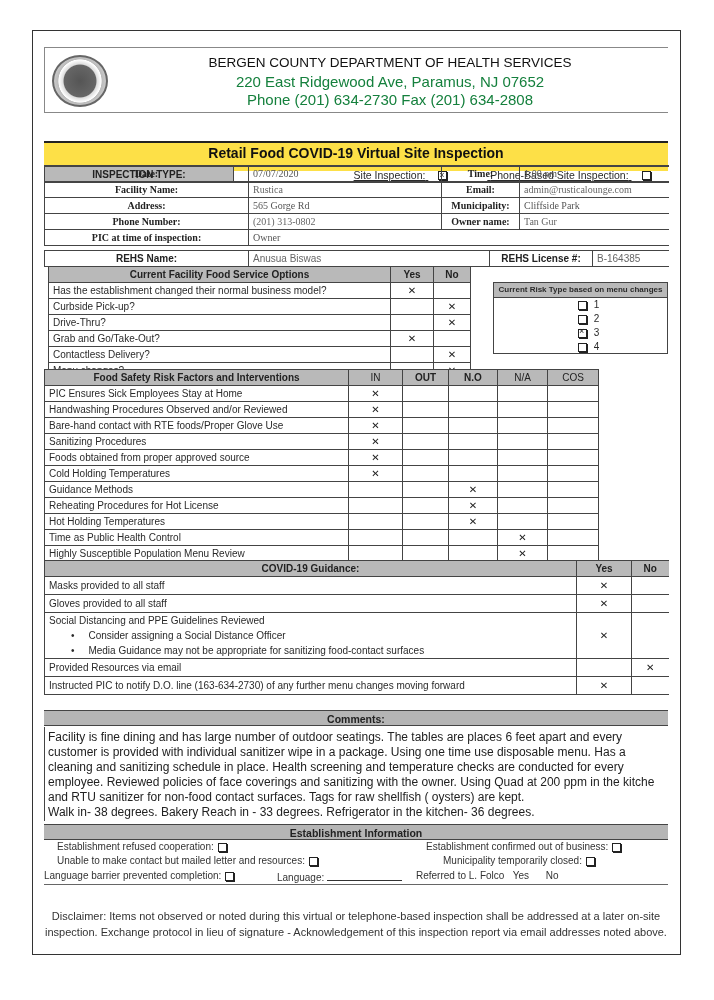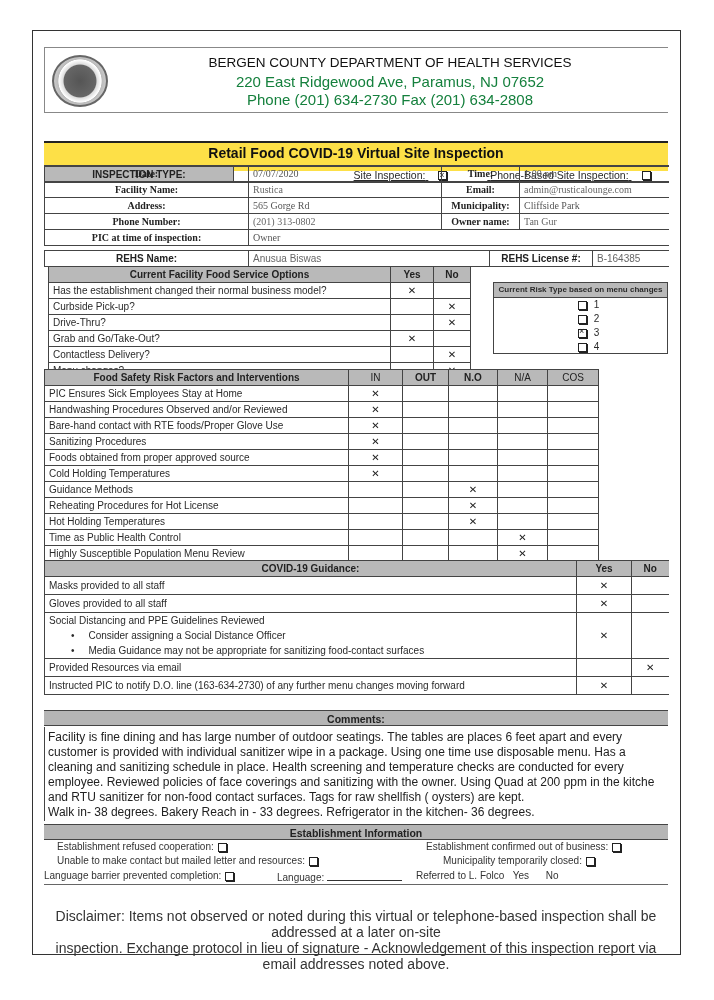--- a/index.html
+++ b/index.html
@@ -30,21 +30,21 @@
   .cb { display:inline-block; width:7px; height:7px; border:1px solid #222; box-shadow:1px 1px 0 #222; vertical-align:middle; margin:0 4px; position:relative; }
   .cb.checked::after { content:"×"; position:absolute; left:0; top:-4px; font-size:9px; }
   .risk-box { position:absolute; left:493px; top:282px; width:175px; height:72px; border:1px solid #444; box-sizing:border-box; }
   .risk-head { background:#b9b9b9; font-weight:bold; font-size:8px; line-height:14px; text-align:center; border-bottom:1px solid #444; white-space:nowrap; }
   .risk-opt { position:absolute; left:80px; font-size:10px; }
   .comments { position:absolute; left:44px; top:727px; width:624px; height:94px; border-left:1px solid #444; box-sizing:border-box;
               padding:3px 0 0 3px; font-size:12px; line-height:15px; color:#222; }
   .section-bar { position:absolute; left:44px; width:624px; height:16px; background:#b5b5b5; text-align:center;
                  font-weight:bold; font-size:10.5px; line-height:16px; color:#222; border-top:1px solid #444; border-bottom:1px solid #444; box-sizing:border-box; }
   .est { position:absolute; font-size:10px; color:#333; white-space:nowrap;padding-left:8px; }
-  .disclaimer { position:absolute; left:44px; top:908px; width:624px; text-align:center; font-size:14px; line-height:16px; color:#333; }
+  .disclaimer { position:absolute; left:44px; top:908px; width:624px; text-align:center; font-size:11px; line-height:16px; color:#333; }
   .underline { display:inline-block; width:75px; border-bottom:1px solid #333; height:10px; }
 </style>
 </head>
 <body>
 
 <div class="page-frame"></div>
 
 <div class="header-box"></div>
 <div class="seal"></div>
 <div class="hdr-line hdr-title">BERGEN COUNTY DEPARTMENT OF HEALTH SERVICES</div>

